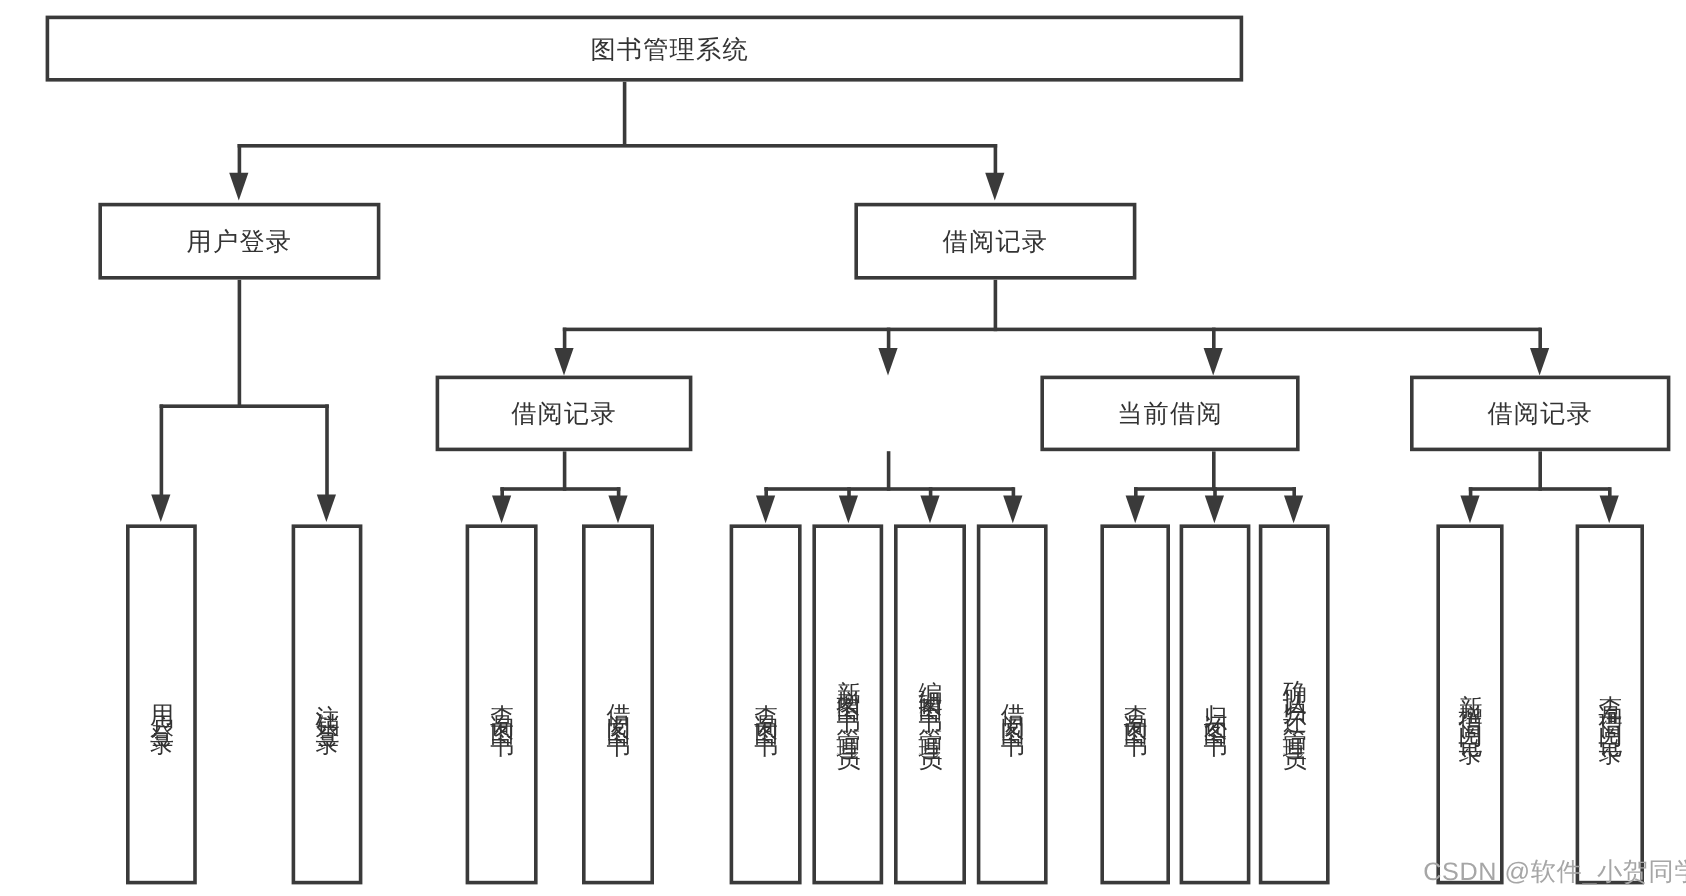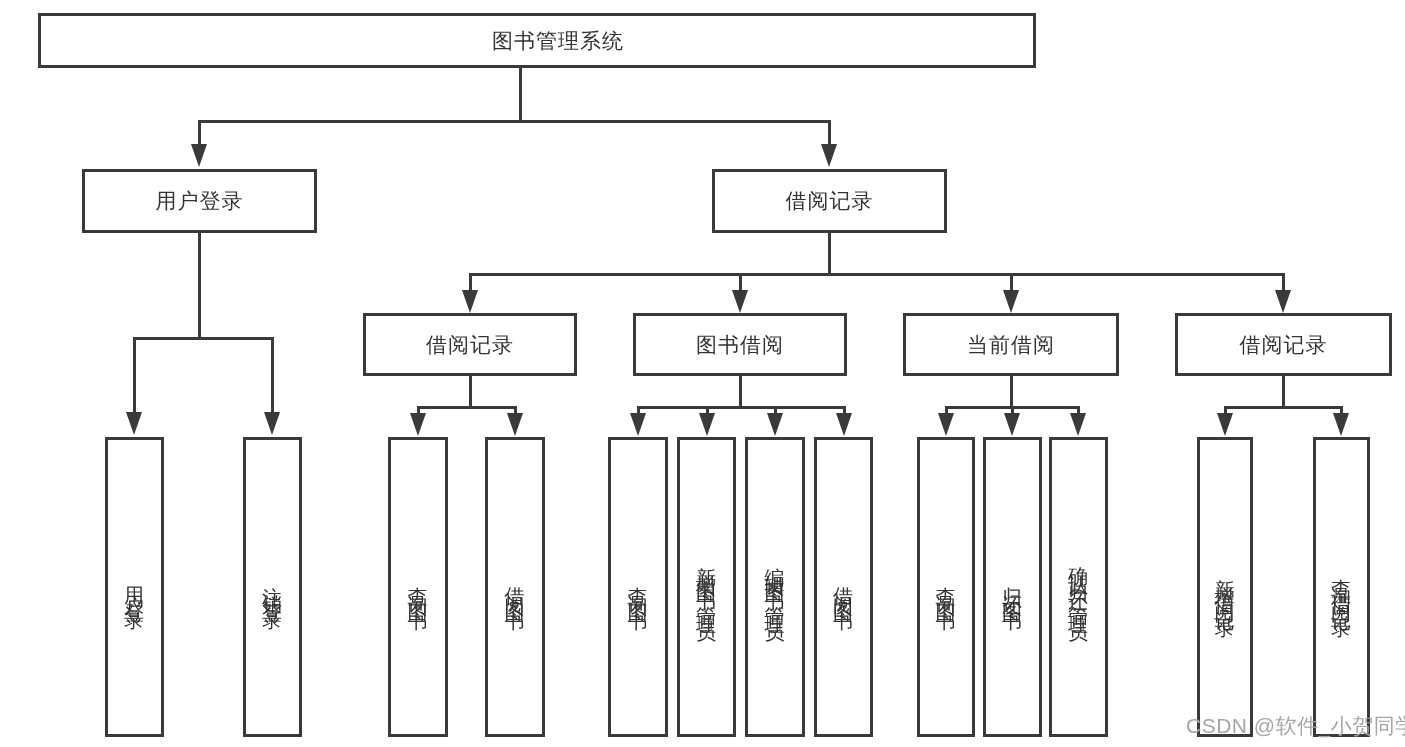--- a/index.html
+++ b/index.html
@@ -110,24 +110,21 @@
   <div class="vline" style="left:739px; top:273px; height:19px;"></div>
   <div class="arrow" style="left:732px; top:290px;"></div>
   <div class="vline" style="left:1010px; top:273px; height:19px;"></div>
   <div class="arrow" style="left:1003px; top:290px;"></div>
   <div class="vline" style="left:1282px; top:273px; height:19px;"></div>
   <div class="arrow" style="left:1275px; top:290px;"></div>
 
   <div class="hbox" style="left:363px; top:313px; width:214px; height:63px;">
     <span>借阅记录</span>
   </div>
-  <div class="hbox" style="left:633px; top:313px; width:214px; height:63px;">
-    <span>图书借阅</span>
-  </div>
-  <div class="hbox" style="left:903px; top:313px; width:216px; height:63px;align-items:center;">
+  <div class="hbox" style="left:867px; top:313px; width:216px; height:63px;align-items:center;">
     <span>当前借阅</span>
   </div>
   <div class="hbox" style="left:1175px; top:313px; width:217px; height:63px;">
     <span>借阅记录</span>
   </div>
 
   <div class="vline" style="left:469px; top:376px; height:33px;"></div>
   <div class="hline" style="left:417px; top:406px; width:100px;"></div>
   <div class="vline" style="left:417px; top:406px; height:9px;"></div>
   <div class="arrow" style="left:410px; top:413px;"></div>

